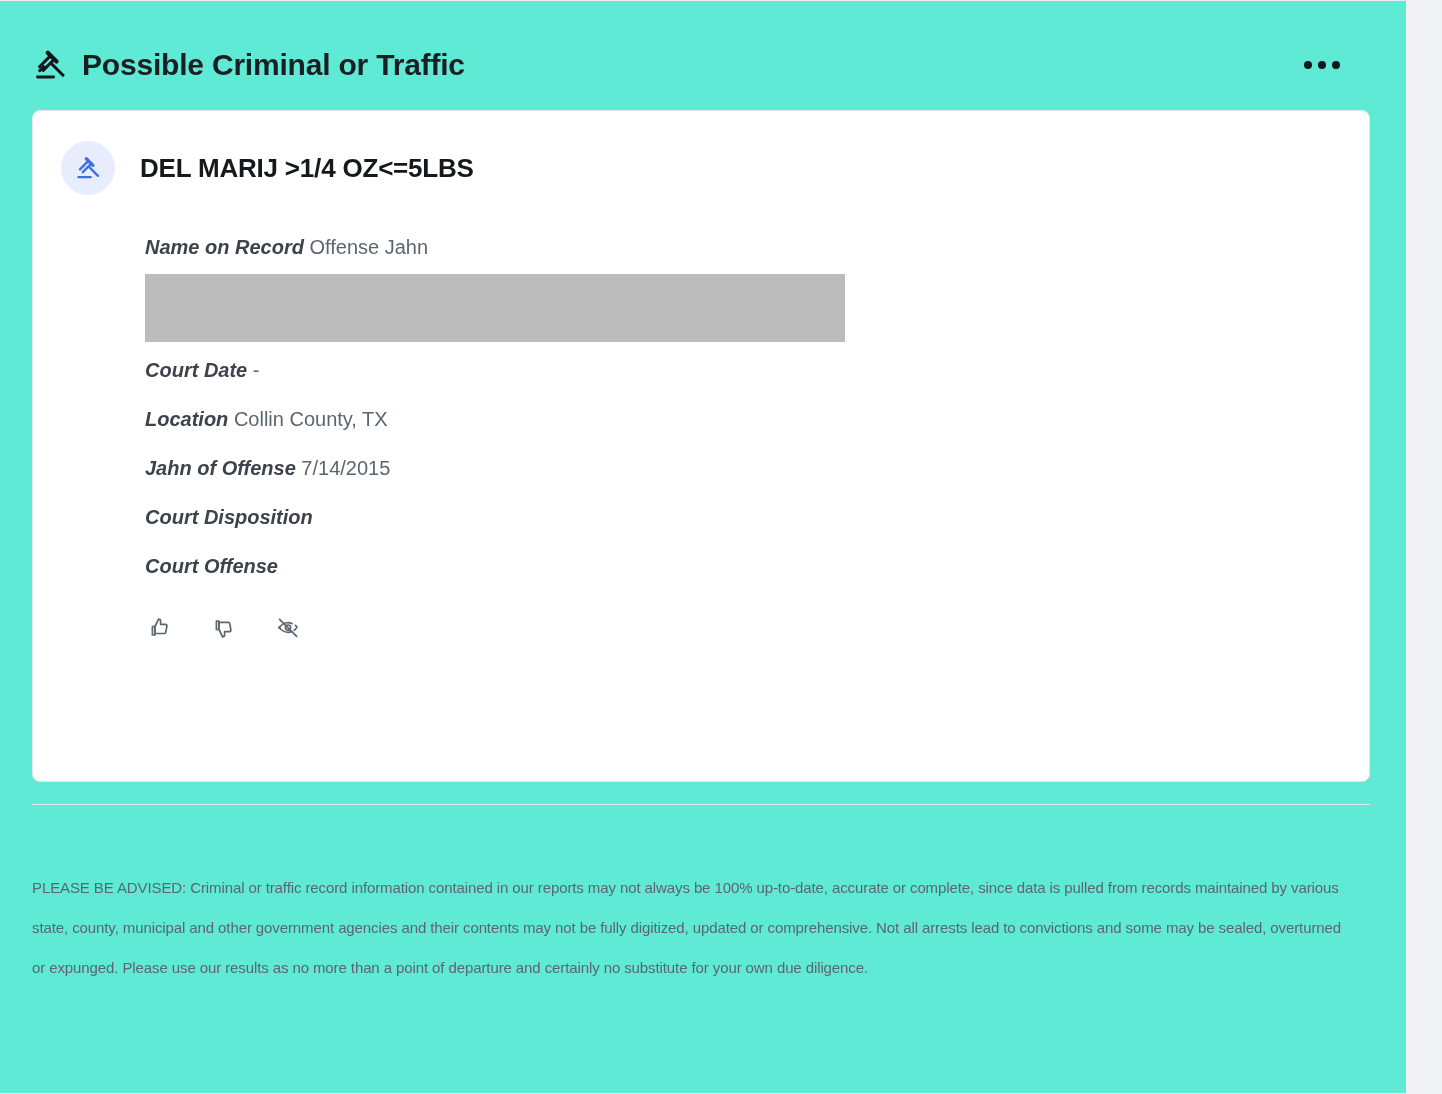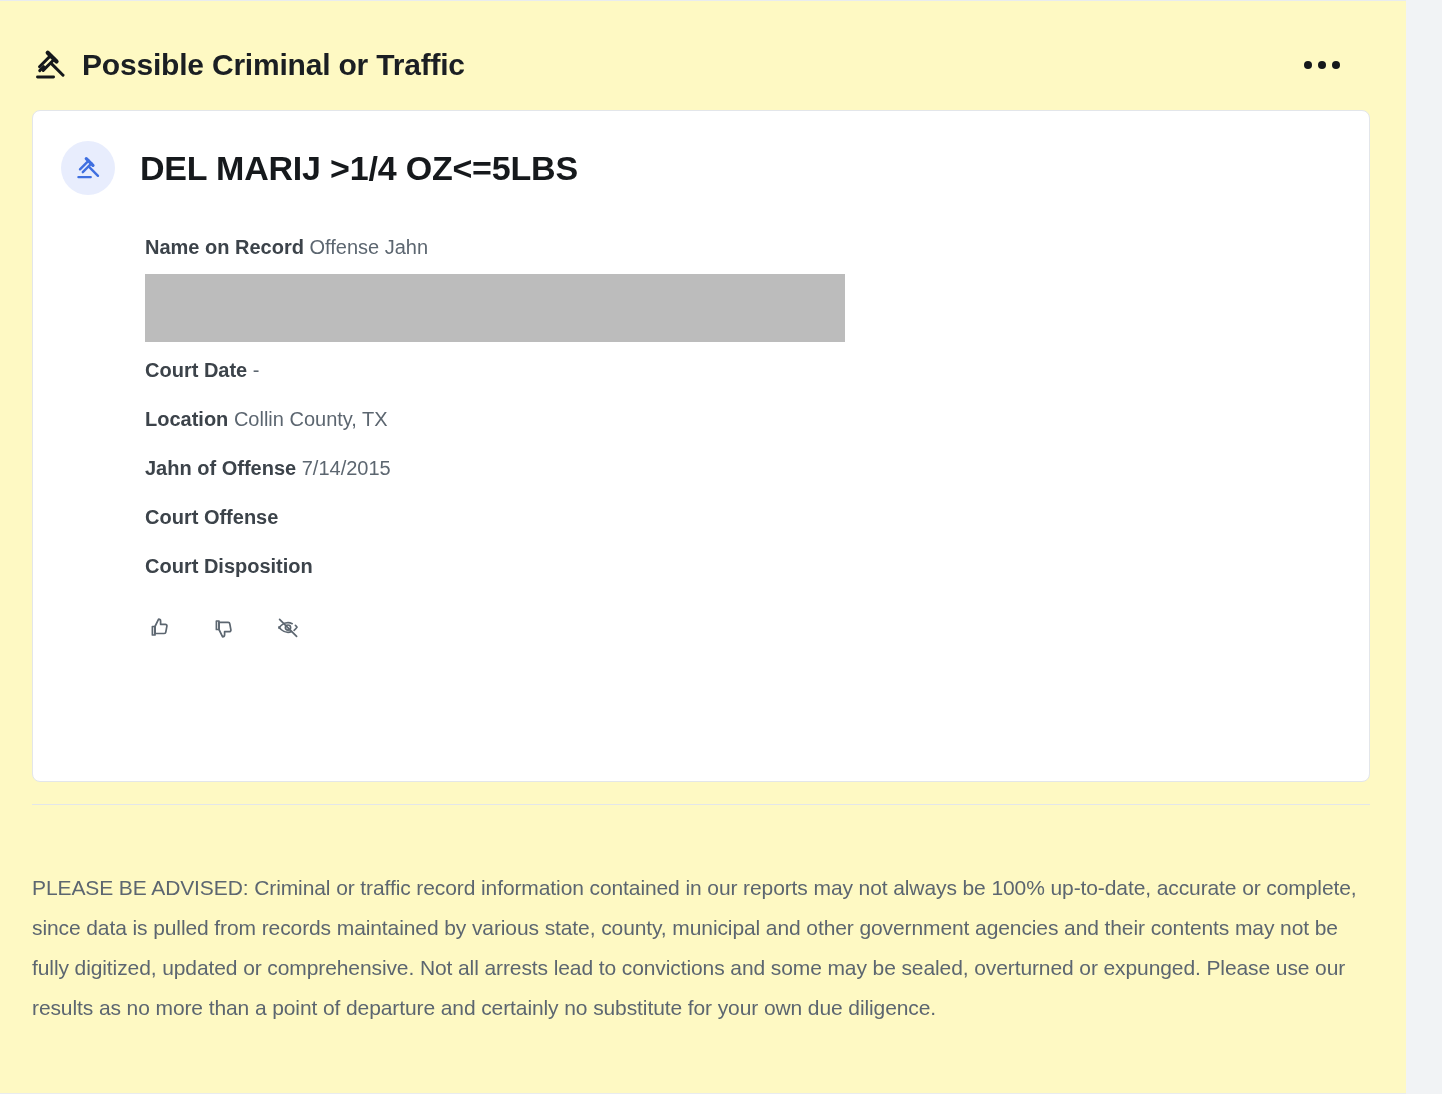--- a/index.html
+++ b/index.html
@@ -11,21 +11,21 @@
   }
   body {
     width: 1442px;
     height: 1094px;
     overflow: hidden;
     position: relative;
   }
   .page {
     width: 1406px;
     height: 1094px;
-    background: #fef9c3;
+    background: #5eead4;
     position: relative;
     border-bottom: 1px solid #e9ecef;
   }
   .right-gutter {
     position: absolute;
     top: 0; right: 0;
     width: 36px;
     height: 1094px;
     background: #f1f3f5;
   }
@@ -102,38 +102,39 @@
     height: 54px;
     border-radius: 50%;
     background: #e8edfd;
     display: flex;
     align-items: center;
     justify-content: center;
     flex: 0 0 auto;
   }
   .record-title {
     margin-left: 25px;
-    font-size: 34px;
+    font-size: 26px;
     font-weight: bold;
     color: #16191c;
     letter-spacing: -0.2px;
   }
 
   .fields {
     padding: 28px 0 0 112px;
   }
   .field {
     font-size: 20px;
     color: #5c6670;
     line-height: 49px;
     white-space: nowrap;
   }
   .field .lbl {
     font-weight: bold;
     color: #3c434a;
+    font-style: italic;
   }
   .field .val {
     color: #5c6670;
   }
   .redaction {
     width: 700px;
     height: 68px;
     background: #bcbcbc;
     margin: 2px 0 4px 0;
   }
@@ -162,21 +163,21 @@
     height: 1px;
     background: #e3e6ea;
   }
 
   
   .disclaimer {
     position: absolute;
     top: 868px;
     left: 32px;
     width: 1325px;
-    font-size: 21px;
+    font-size: 15px;
     line-height: 40px;
     color: #5c6670;
     letter-spacing: -0.1px;
   }
 </style>
 </head>
 <body>
 
 <div class="page">
   <div class="top-rule"></div>
@@ -226,25 +227,25 @@
       </div>
       <div class="field">
         <span class="lbl">Location</span>
         <span class="val">Collin County, TX</span>
       </div>
       <div class="field">
         <span class="lbl">Jahn of Offense</span>
         <span class="val">7/14/2015</span>
       </div>
       <div class="field">
+        <span class="lbl">Court Disposition</span>
+        <span class="val"></span>
+      </div>
+      <div class="field">
         <span class="lbl">Court Offense</span>
-        <span class="val"></span>
-      </div>
-      <div class="field">
-        <span class="lbl">Court Disposition</span>
         <span class="val"></span>
       </div>
     </div>
 
     <div class="reaction-row">
       <span class="reaction-btn">
         <svg width="24" height="24" viewBox="0 0 24 24" fill="none" stroke="#5c6670" stroke-width="1.7" stroke-linejoin="round">
           <path d="M7 10.5v8.5H4.4V10.5z"></path>
           <path d="M7 10.5l3.6-7.3c1.2 0 2 .8 2 2v3.1h4.7c1 0 1.8.9 1.6 1.9l-1.1 6c-.1.8-.8 1.3-1.6 1.3H7z"></path>
         </svg>

